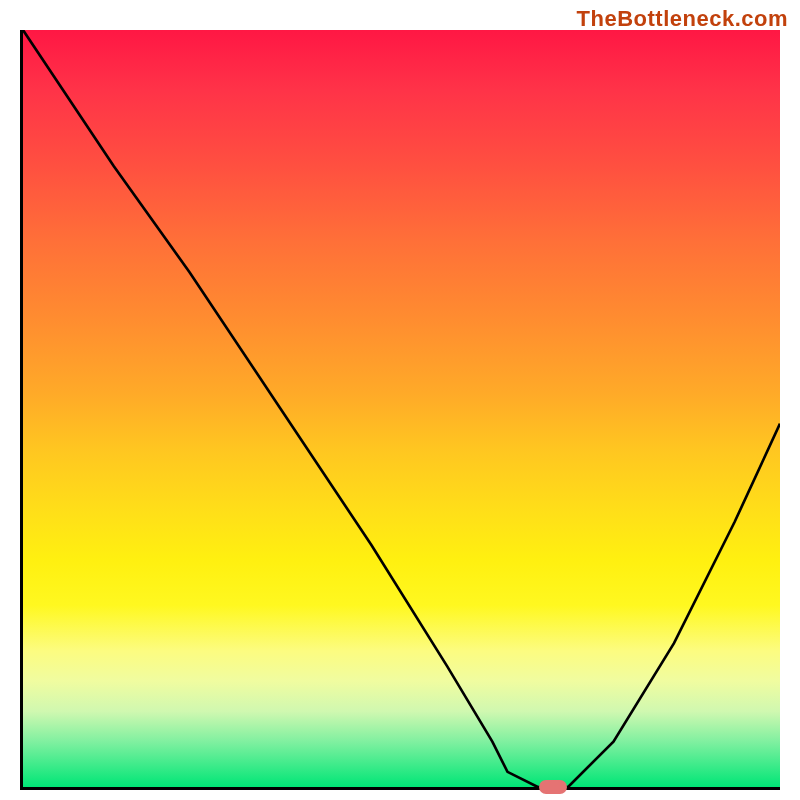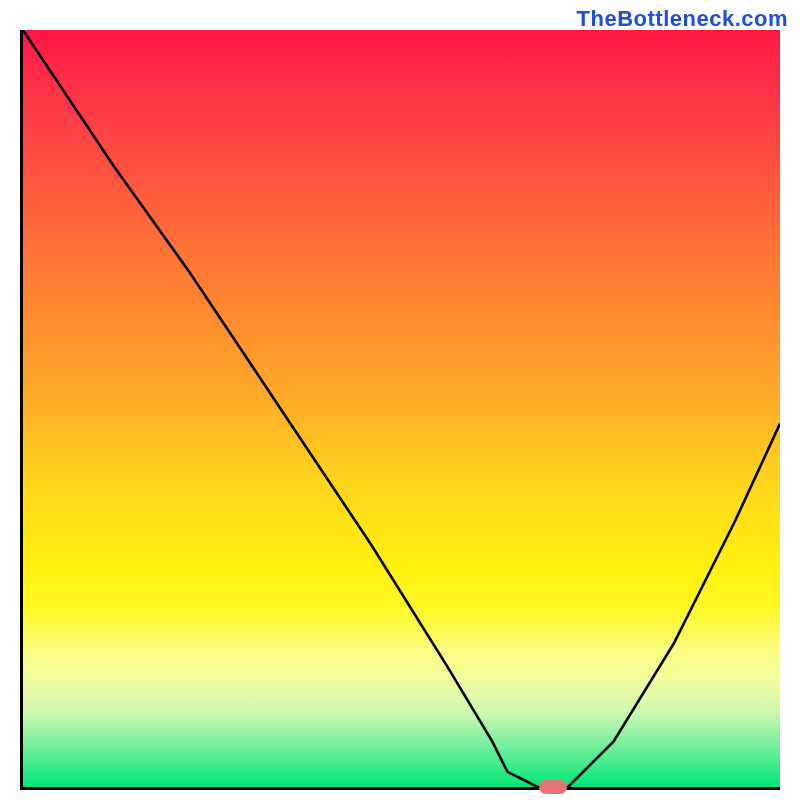--- a/index.html
+++ b/index.html
@@ -9,21 +9,21 @@
     background: #ffffff;
     position: relative;
     font-family: Arial, sans-serif;
   }
   .watermark {
     position: absolute;
     top: 6px;
     right: 12px;
     font-size: 22px;
     font-weight: bold;
-    color: #1d4ed8;
+    color: #c2410c;
     letter-spacing: 0.5px;
   }
   .plot-area {
     position: absolute;
     left: 20px;
     top: 30px;
     width: 760px;
     height: 760px;
     border-left: 3px solid #000;
     border-bottom: 3px solid #000;

